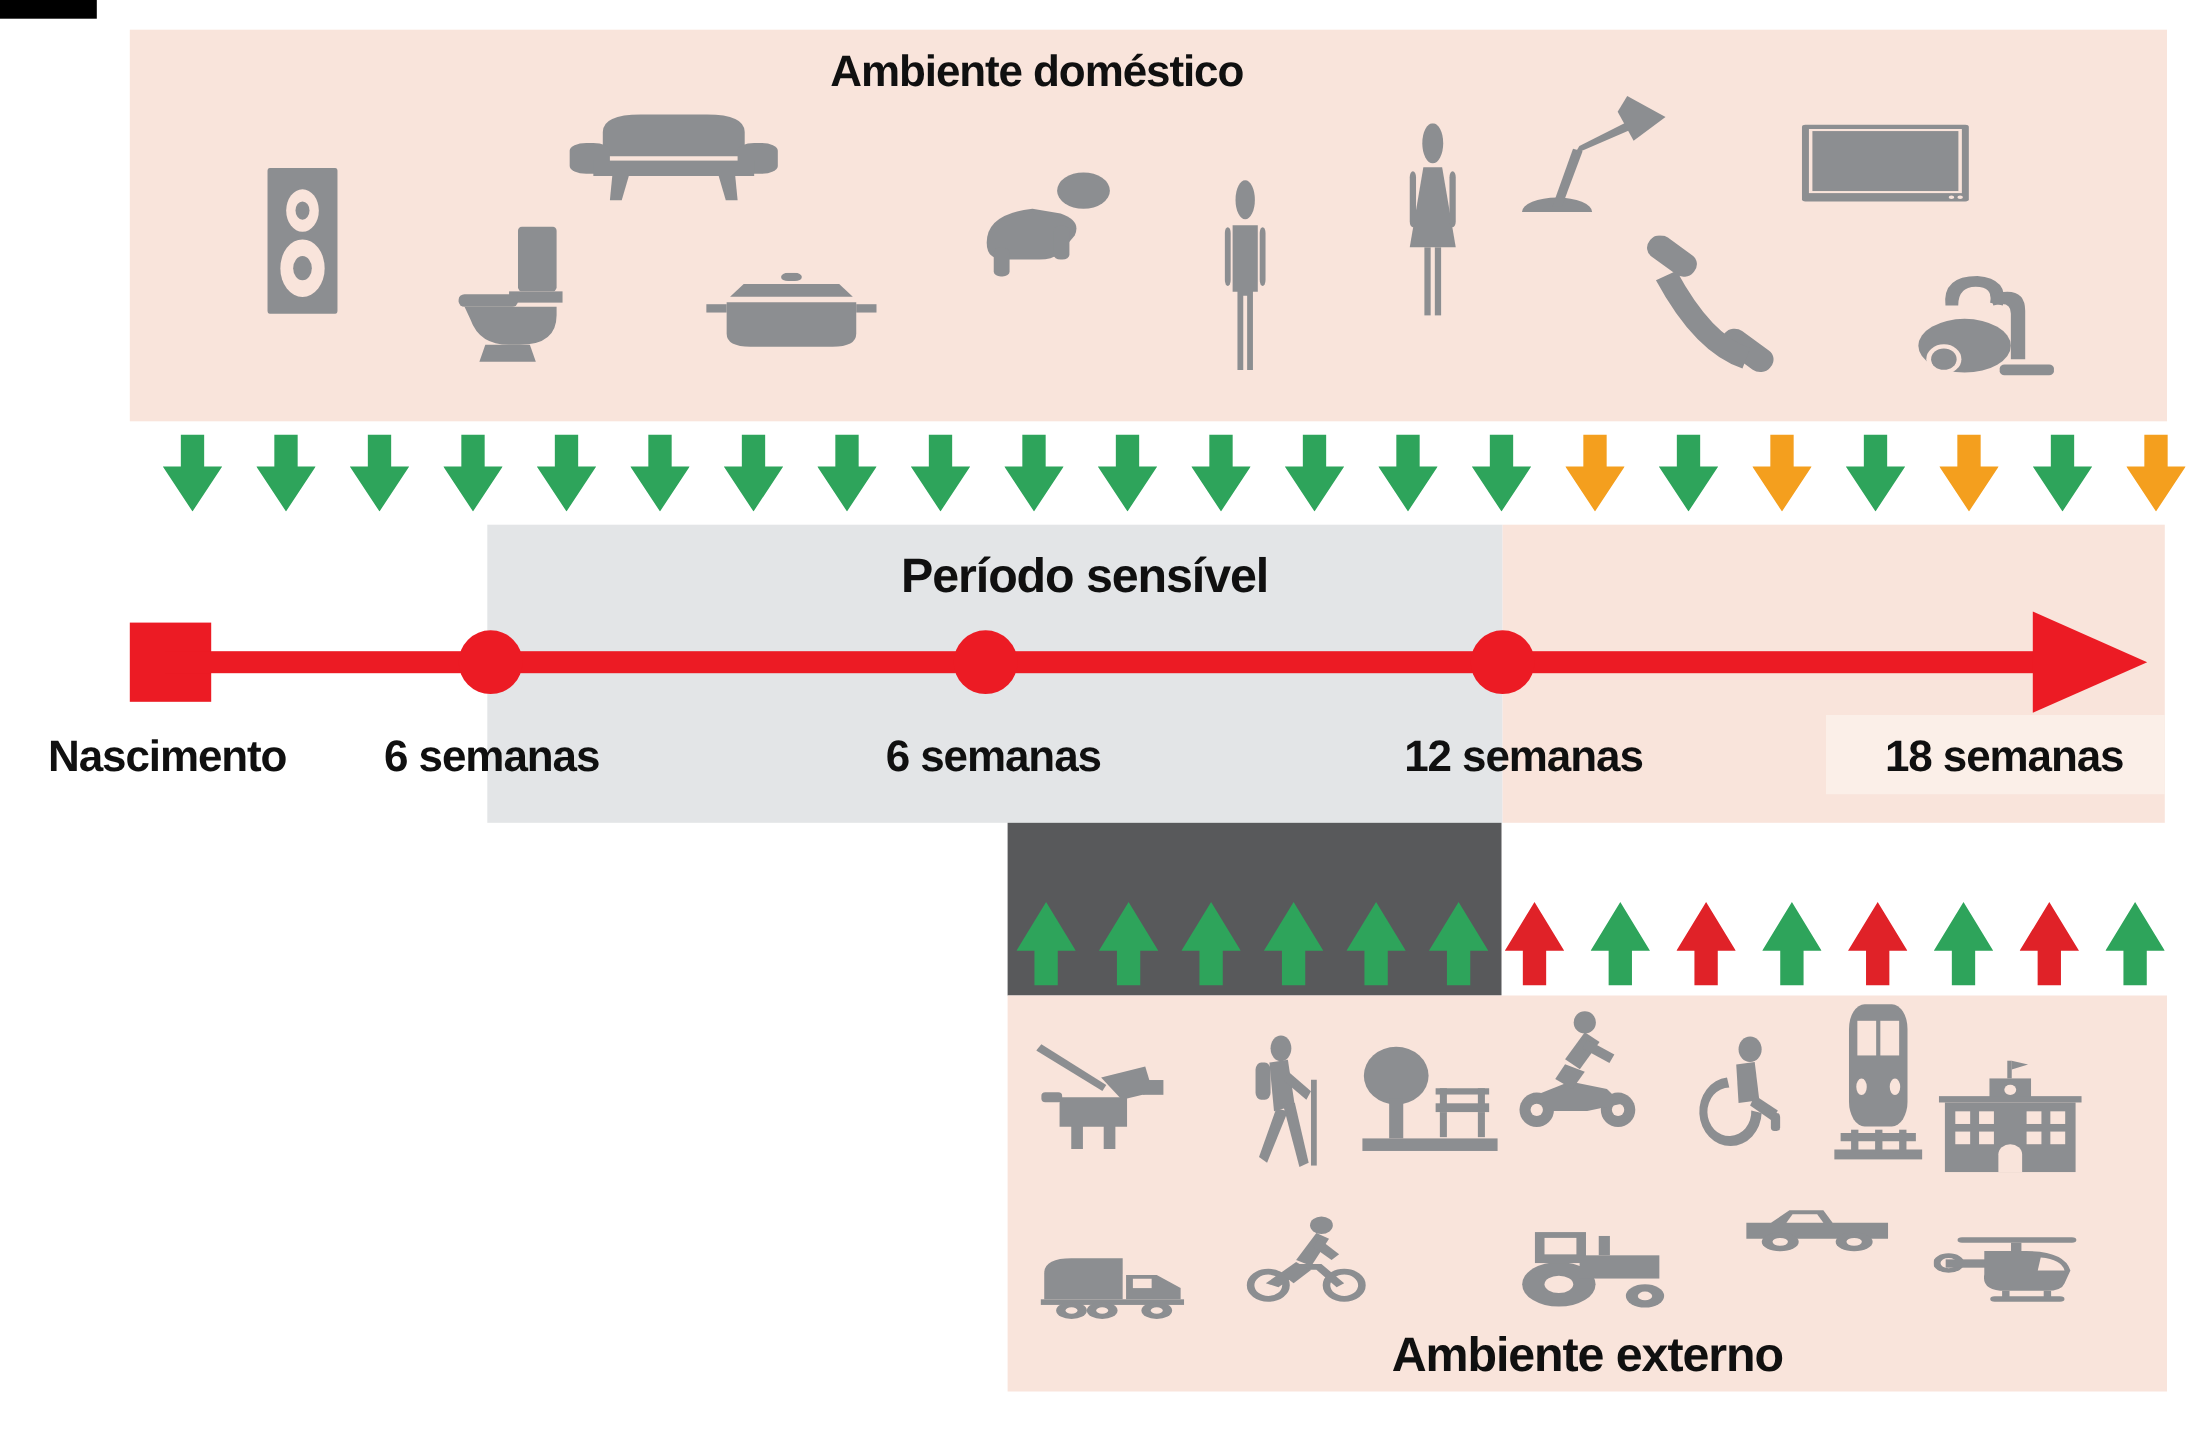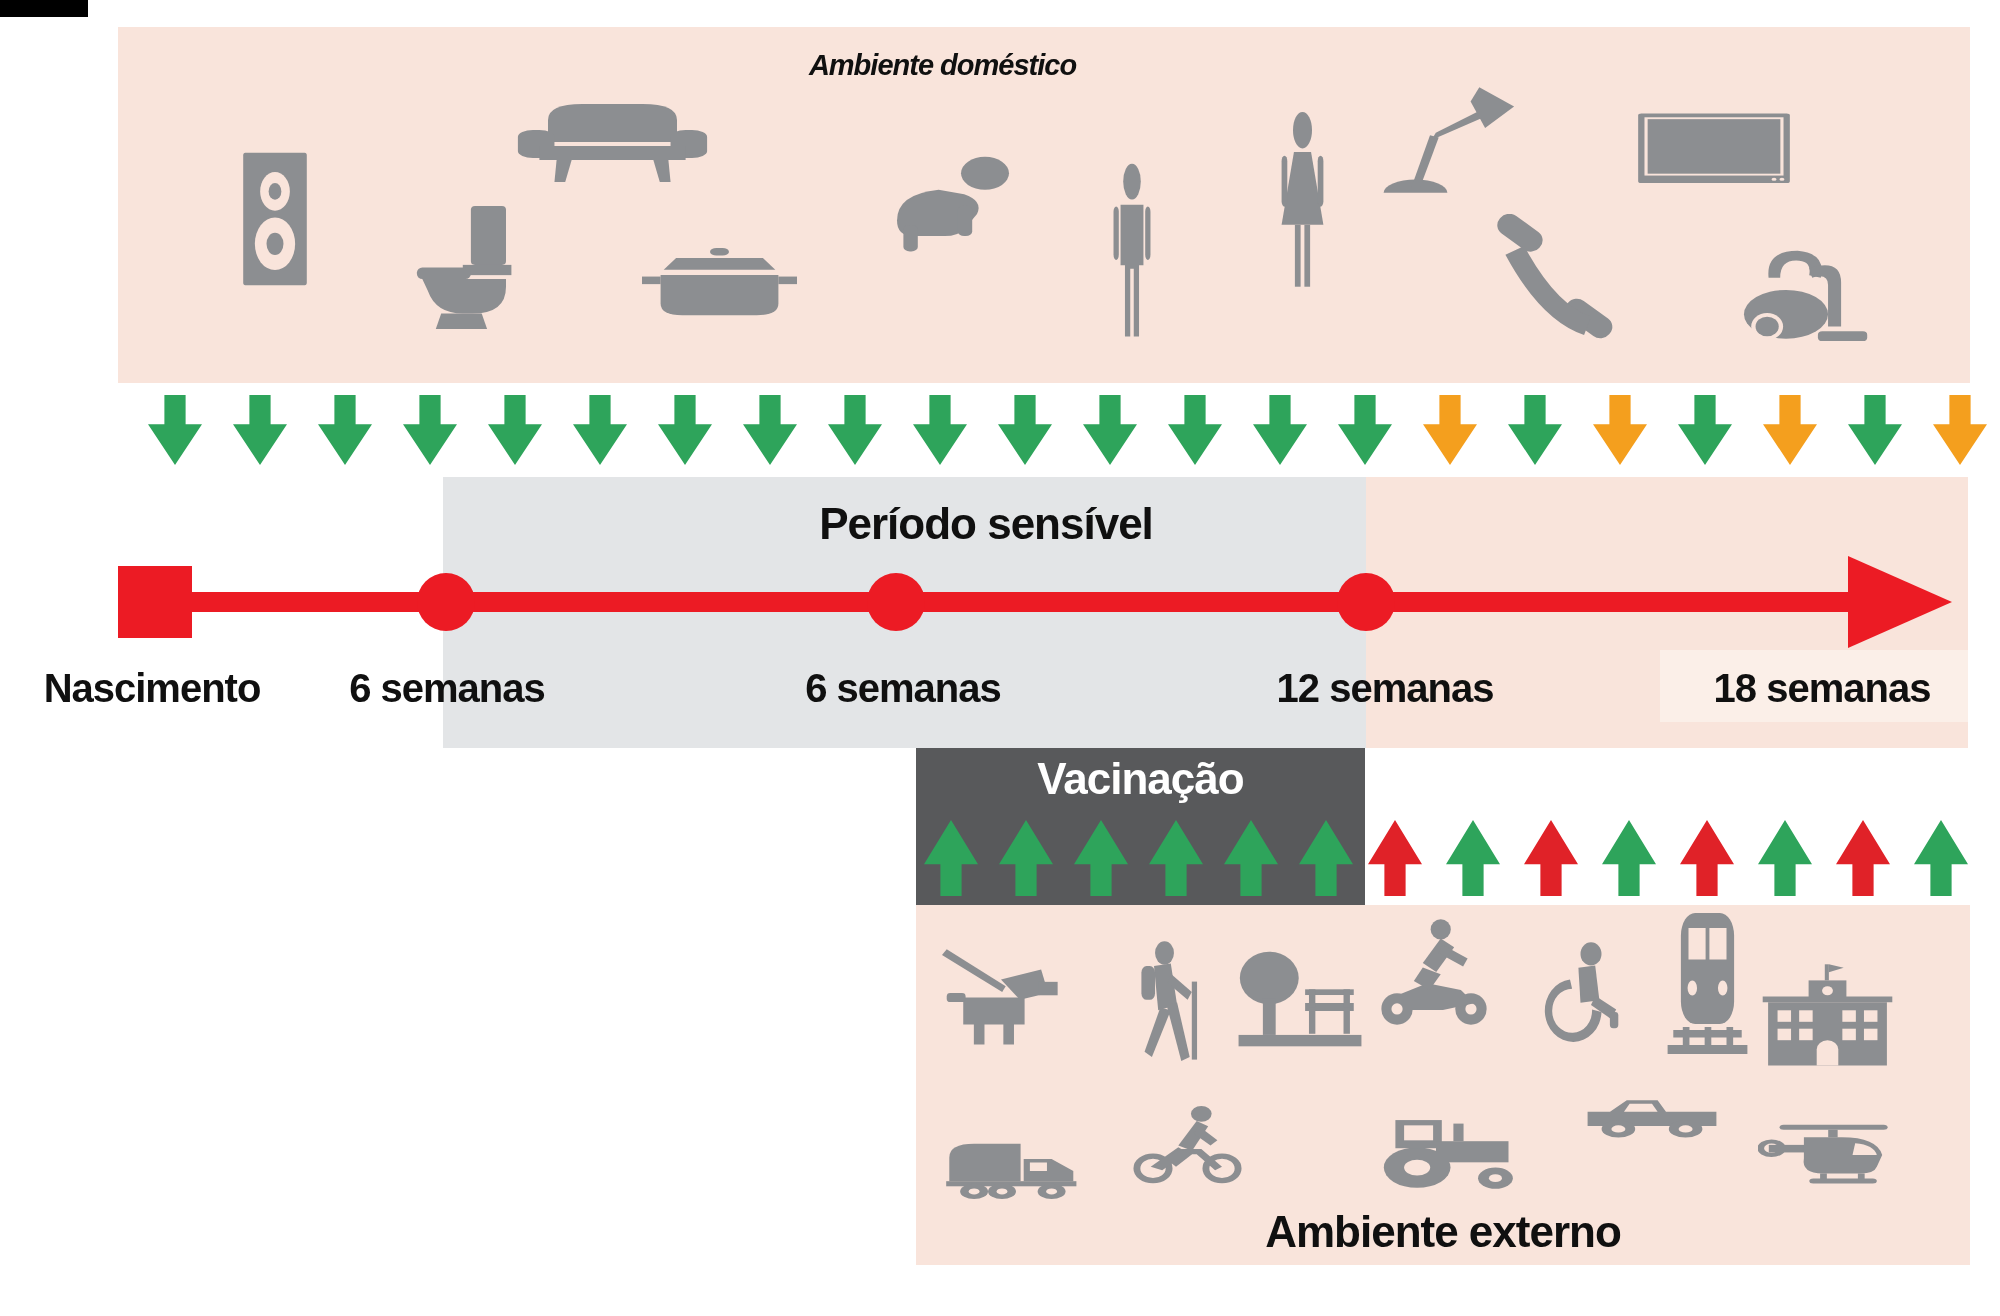--- a/index.html
+++ b/index.html
@@ -16,21 +16,21 @@
   .dot{position:absolute;border-radius:50%;}
 </style>
 </head>
 <body>
 
 <div class="stage">
 
   <div class="abs" style="left:0;top:0;width:88px;height:17px;background:#000;"></div>
 
   <div class="box" style="left:118px;top:27px;width:1852px;height:356px;background:#F9E4DB;"></div>
-  <div class="abs ttl" style="left:118px;top:40px;width:1649px;font-size:29px;line-height:50px;font-style:italic;">Ambiente doméstico</div>
+  <div class="abs ttl" style="left:118px;top:40px;width:1649px;font-size:40px;line-height:50px;">Ambiente doméstico</div>
   <div id="top-icons">
       <div class="icon" style="left: 222px; top: 150px; width: 106px; height: 138px;">
         <svg viewBox="0 0 100 100" preserveAspectRatio="none" fill="#8C8E91">
           <rect x="20" y="2" width="60" height="96" rx="2"></rect>
           <circle cx="50" cy="30" r="14" fill="#F9E4DB"></circle>
           <circle cx="50" cy="30" r="6"></circle>
           <circle cx="50" cy="68" r="19" fill="#F9E4DB"></circle>
           <circle cx="50" cy="68" r="8"></circle>
         </svg>
       </div>
@@ -210,21 +210,20 @@
     </div>
   <div id="timeline-labels">
       <div class="tl-label" style="left: -68px; top: 666px; width: 440px;">Nascimento</div>
       <div class="tl-label" style="left: 227px; top: 666px; width: 440px;">6 semanas</div>
       <div class="tl-label" style="left: 683px; top: 666px; width: 440px;">6 semanas</div>
       <div class="tl-label" style="left: 1165px; top: 666px; width: 440px;">12 semanas</div>
       <div class="tl-label" style="left: 1602px; top: 666px; width: 440px;">18 semanas</div>
     </div>
 
   <div class="box" style="left:916px;top:748px;width:449px;height:157px;background:#58595B;"></div>
-  <div class="abs ttl" style="left:916px;top:754px;width:449px;font-size:44px;line-height:50px;color:#FFFFFF;">Vacinação</div>
   <div id="vax-arrows">
       <div class="arrow" style="left: 924px; top: 820px; width: 54px; height: 76px;"><svg viewBox="0 0 56 72" preserveAspectRatio="none" width="100%" height="100%">
           <path d="M28 0 L56 42 H39 V72 H17 V42 H0 Z" fill="#2EA45B"></path>
         </svg></div>
       <div class="arrow" style="left: 999px; top: 820px; width: 54px; height: 76px;"><svg viewBox="0 0 56 72" preserveAspectRatio="none" width="100%" height="100%">
           <path d="M28 0 L56 42 H39 V72 H17 V42 H0 Z" fill="#2EA45B"></path>
         </svg></div>
       <div class="arrow" style="left: 1074px; top: 820px; width: 54px; height: 76px;"><svg viewBox="0 0 56 72" preserveAspectRatio="none" width="100%" height="100%">
           <path d="M28 0 L56 42 H39 V72 H17 V42 H0 Z" fill="#2EA45B"></path>
         </svg></div>

